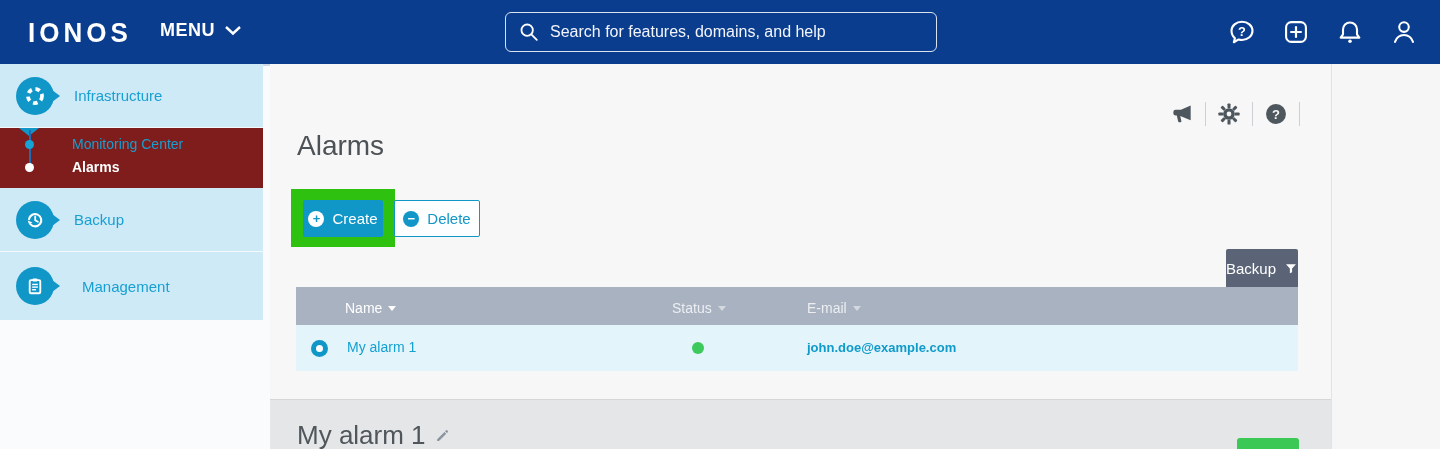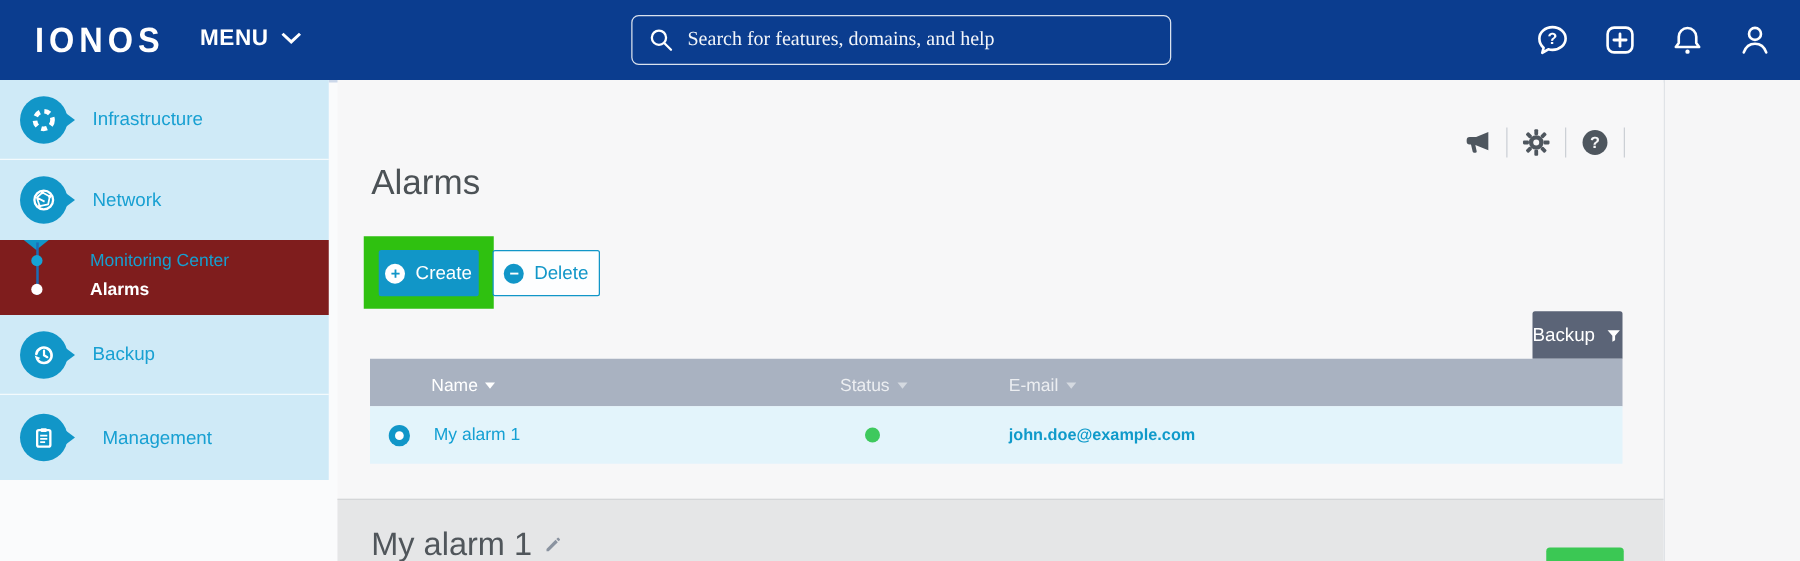--- a/index.html
+++ b/index.html
@@ -6,21 +6,21 @@
   html,body { width:1440px; height:449px; overflow:hidden; }
   body { font-family:"Liberation Sans", sans-serif; background:#fafbfc; position:relative; }
   .abs { position:absolute; }
 
   
   .topbar { left:0; top:0; width:1440px; height:64px; background:#0b3d8f; display:flex; align-items:center; }
   .logo { position:absolute; left:28px; top:17px; color:#fff; font-size:26px; font-weight:800; letter-spacing:4px; transform:scaleY(1.08); }
   .menu-btn { position:absolute; left:160px; top:20px; color:#fff; font-size:18px; font-weight:600; letter-spacing:.5px; display:flex; align-items:center; gap:9px; cursor:pointer; }
   .searchbox { position:absolute; left:505px; top:12px; width:432px; height:40px; border:1px solid rgba(255,255,255,.85); border-radius:6px; display:flex; align-items:center; padding:0 12px; }
   .searchbox svg { flex:0 0 auto; }
-  .searchbox input { flex:1; background:transparent; border:none; outline:none; color:#14b8a6; font-size:16px; margin-left:10px; font-family:Liberation Serif, serif; }
+  .searchbox input { flex:1; background:transparent; border:none; outline:none; color:#14b8a6; font-size:16px; margin-left:10px; font-family:Liberation Sans, sans-serif; }
   .searchbox input::placeholder { color:rgba(255,255,255,.95); opacity:1; }
   .tb-icons { position:absolute; right:22px; top:18px; display:flex; gap:26px; }
   .tb-icon { width:28px; height:28px; cursor:pointer; }
 
   
   .bar-strip { left:263px; top:64px; width:1177px; height:2px; background:#ccd8ea; }
 
   
   .sidebar { left:0; top:64px; width:263px; height:434px; }
   .side-item { display:flex; align-items:center; padding-left:16px; gap:20px; background:#cfeaf7; cursor:pointer; }
@@ -120,32 +120,20 @@
 
   <div class="side-item divider" style="height:64px;">
     <div class="bubble">
       <svg width="22" height="22" viewBox="0 0 20 20">
           <circle cx="10" cy="10" r="6.4" fill="none" stroke="#fff" stroke-width="3.4" stroke-dasharray="4.2 3.4"></circle>
         </svg>
     </div>
     <span class="label">Infrastructure</span>
   </div>
 
-  <div class="side-item" style="height:64px;">
-    <div class="bubble">
-      <svg width="22" height="22" viewBox="0 0 20 20">
-          <circle cx="10" cy="10" r="6.8" fill="none" stroke="#fff" stroke-width="1.7"></circle>
-          <path d="M5 8.2 9 4.6l5.4 2.8-1.2 5.8L7 14.4 5 8.2l5.6 3" fill="none" stroke="#fff" stroke-width="1.3" stroke-linejoin="round"></path>
-          <circle cx="9" cy="4.6" r="1.2" fill="#fff"></circle>
-          <circle cx="14.4" cy="7.4" r="1.2" fill="#fff"></circle>
-          <circle cx="7" cy="14.4" r="1.2" fill="#fff"></circle>
-        </svg>
-    </div>
-    <span class="label">Network</span>
-  </div>
 
 
   <div class="submenu">
     <div class="notch"></div>
     <div class="vline"></div>
     <div class="sub-row" style="top:5px;">
       <span class="sub-dot" style="left:25px; top:7px; width:9px; height:9px; background:#16a3d6;"></span>
       <span class="sub-label" style="color:#169fd0;">Monitoring Center</span>
     </div>
     <div class="sub-row" style="top:28px;">

